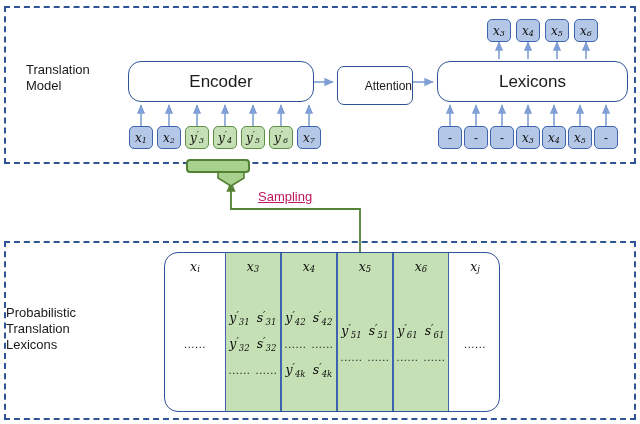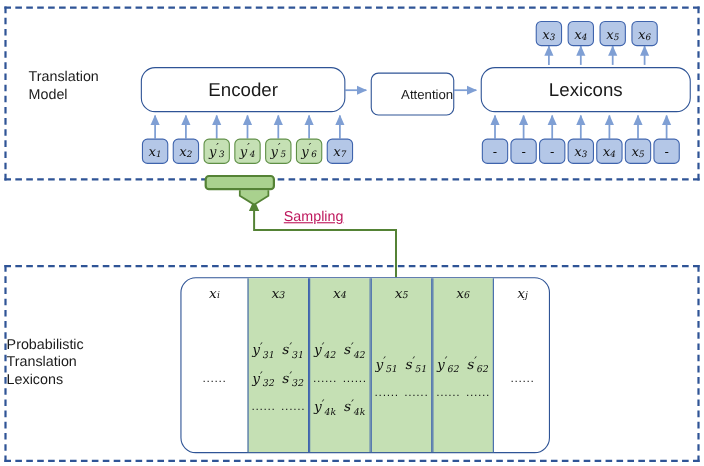--- a/index.html
+++ b/index.html
@@ -265,22 +265,22 @@
           </div>
         </div>
       </div>
       <div class="lex-col green" style="left: 228px; width: 56px;">
         <div class="lex-head">
           <span>x</span>
           <span class="sub">6</span>
         </div>
         <div class="lex-body">
           <div class="lex-row">
-            <span class="cell">y<span class="prime">′</span><span class="sub">62</span></span>
-            <span class="cell">s<span class="prime">′</span><span class="sub">62</span></span>
+            <span class="cell">y<span class="prime">′</span><span class="sub">61</span></span>
+            <span class="cell">s<span class="prime">′</span><span class="sub">61</span></span>
           </div>
           <div class="lex-row">
             <span class="cell dots">......</span>
             <span class="cell dots">......</span>
           </div>
         </div>
       </div>
       <div class="lex-col plain" style="left: 284px; width: 52px;">
         <div class="lex-head">
           <span>x</span>

